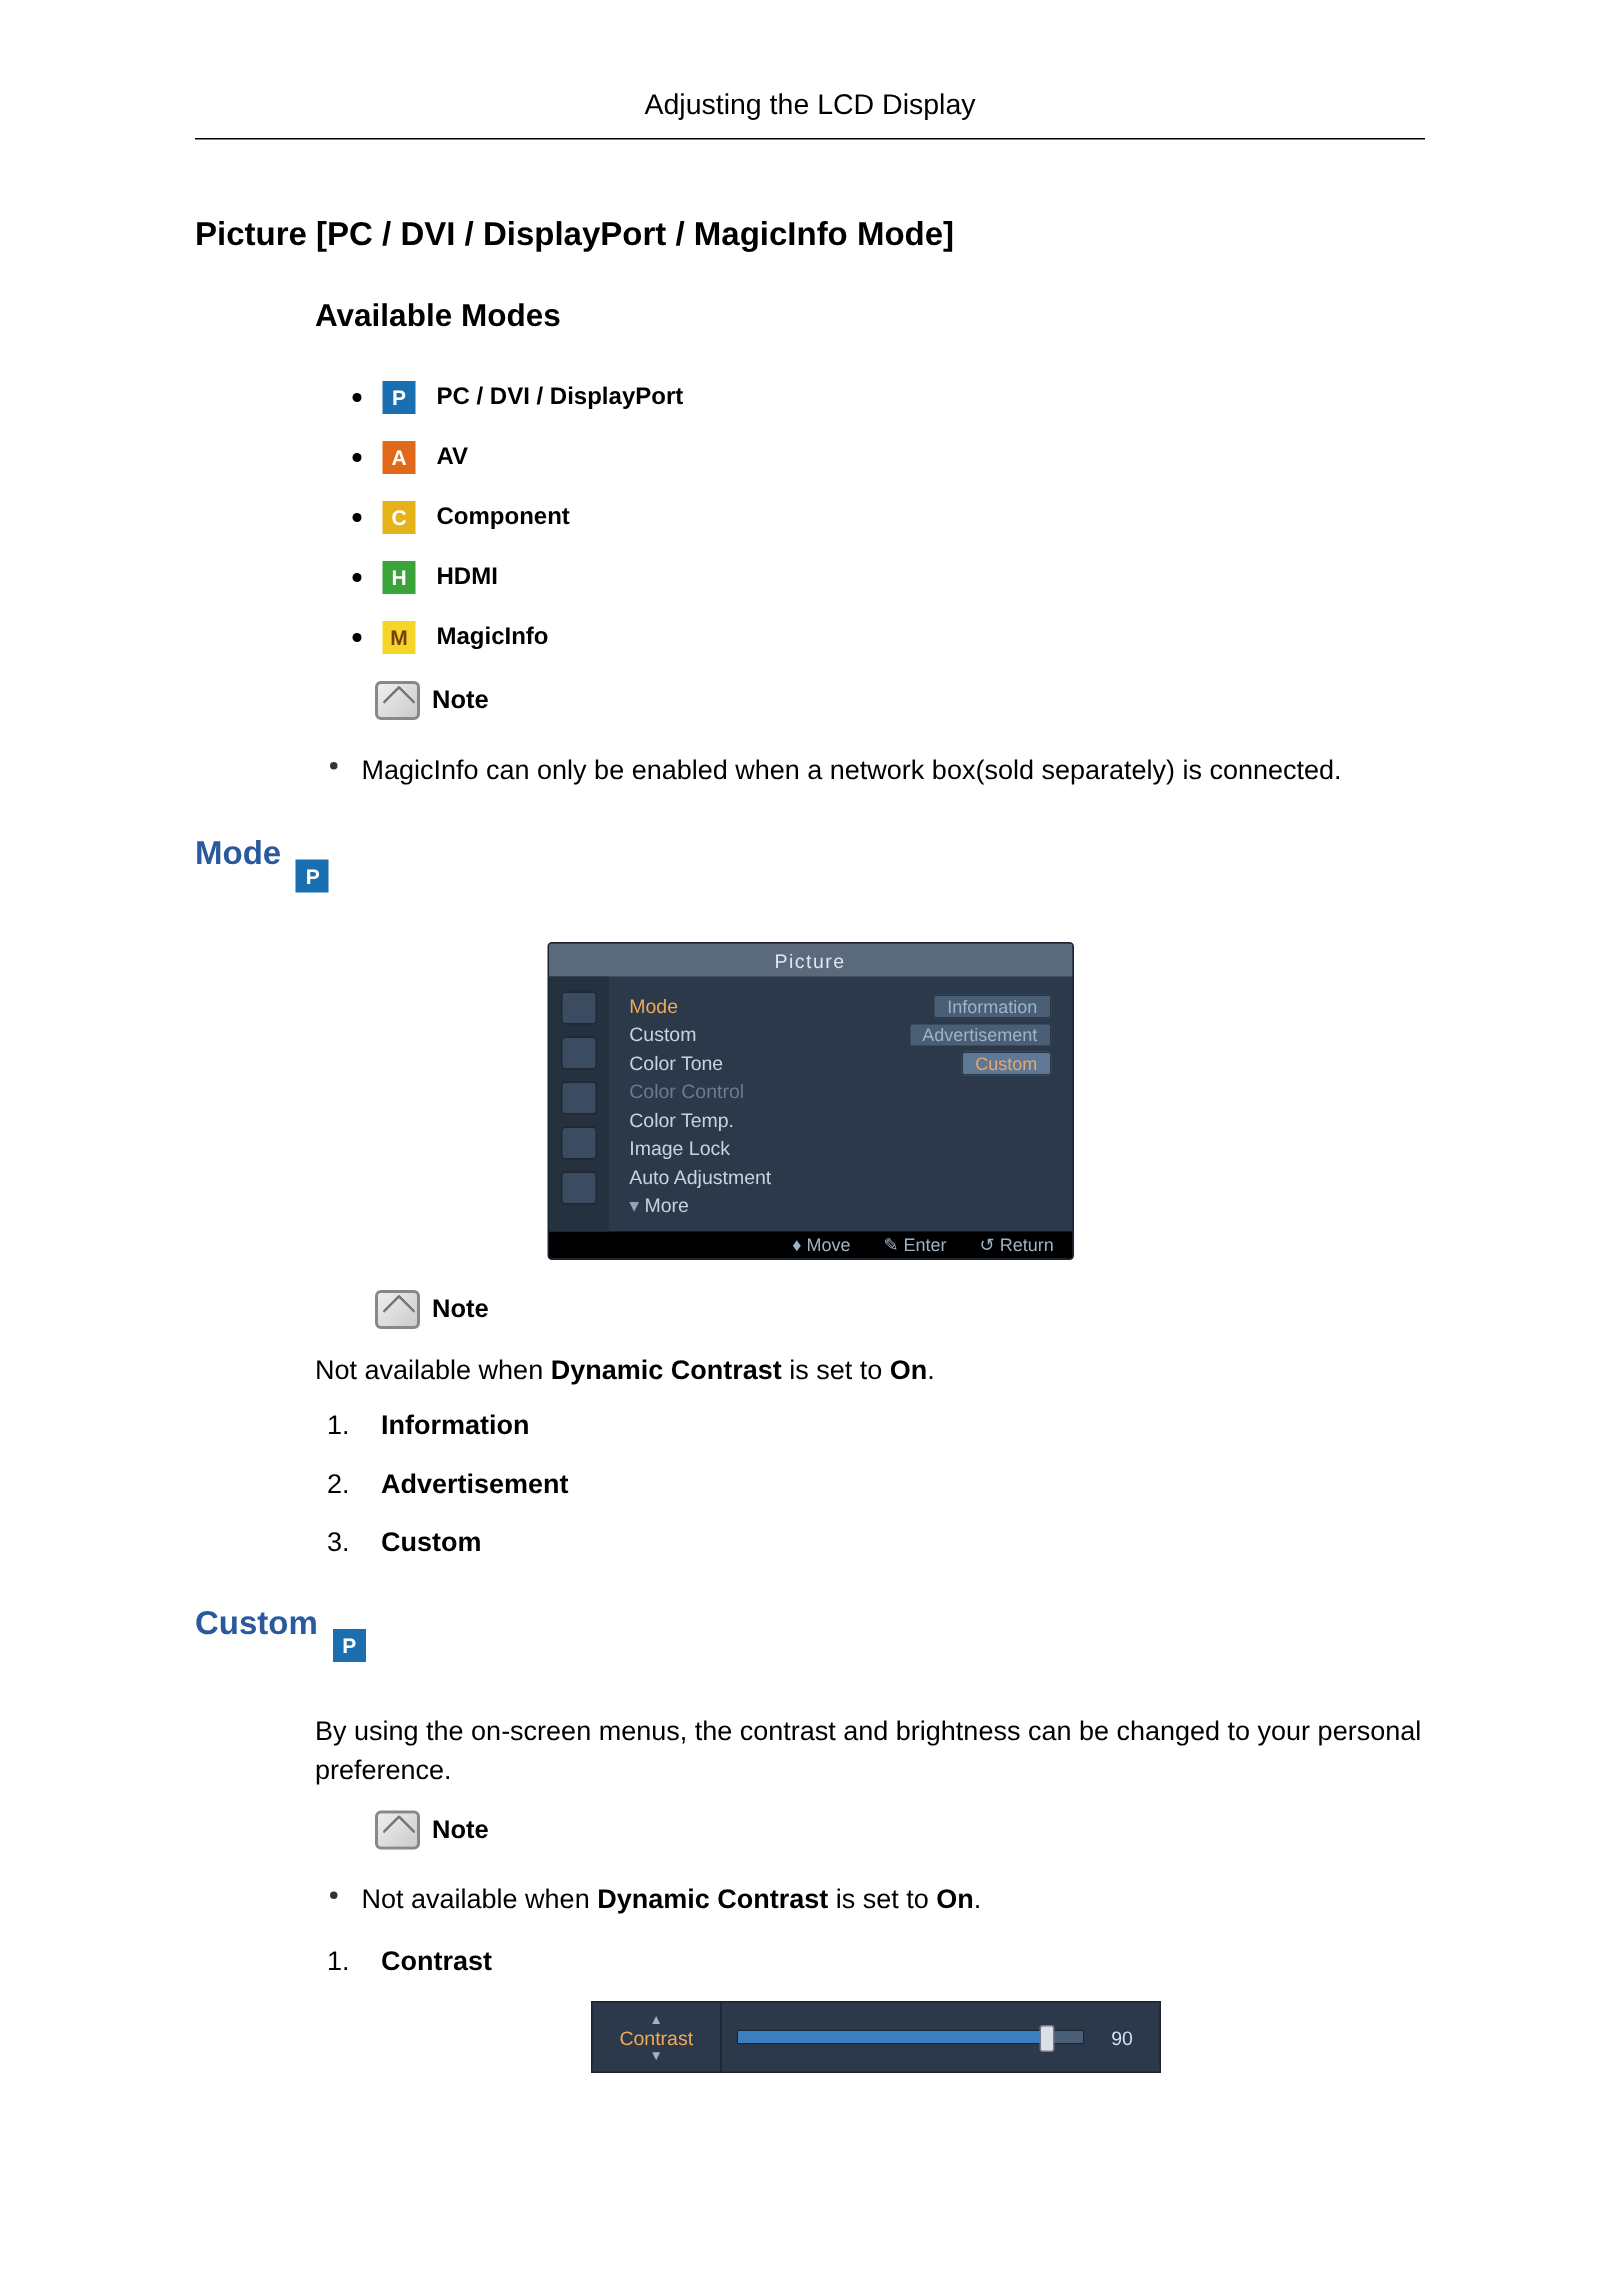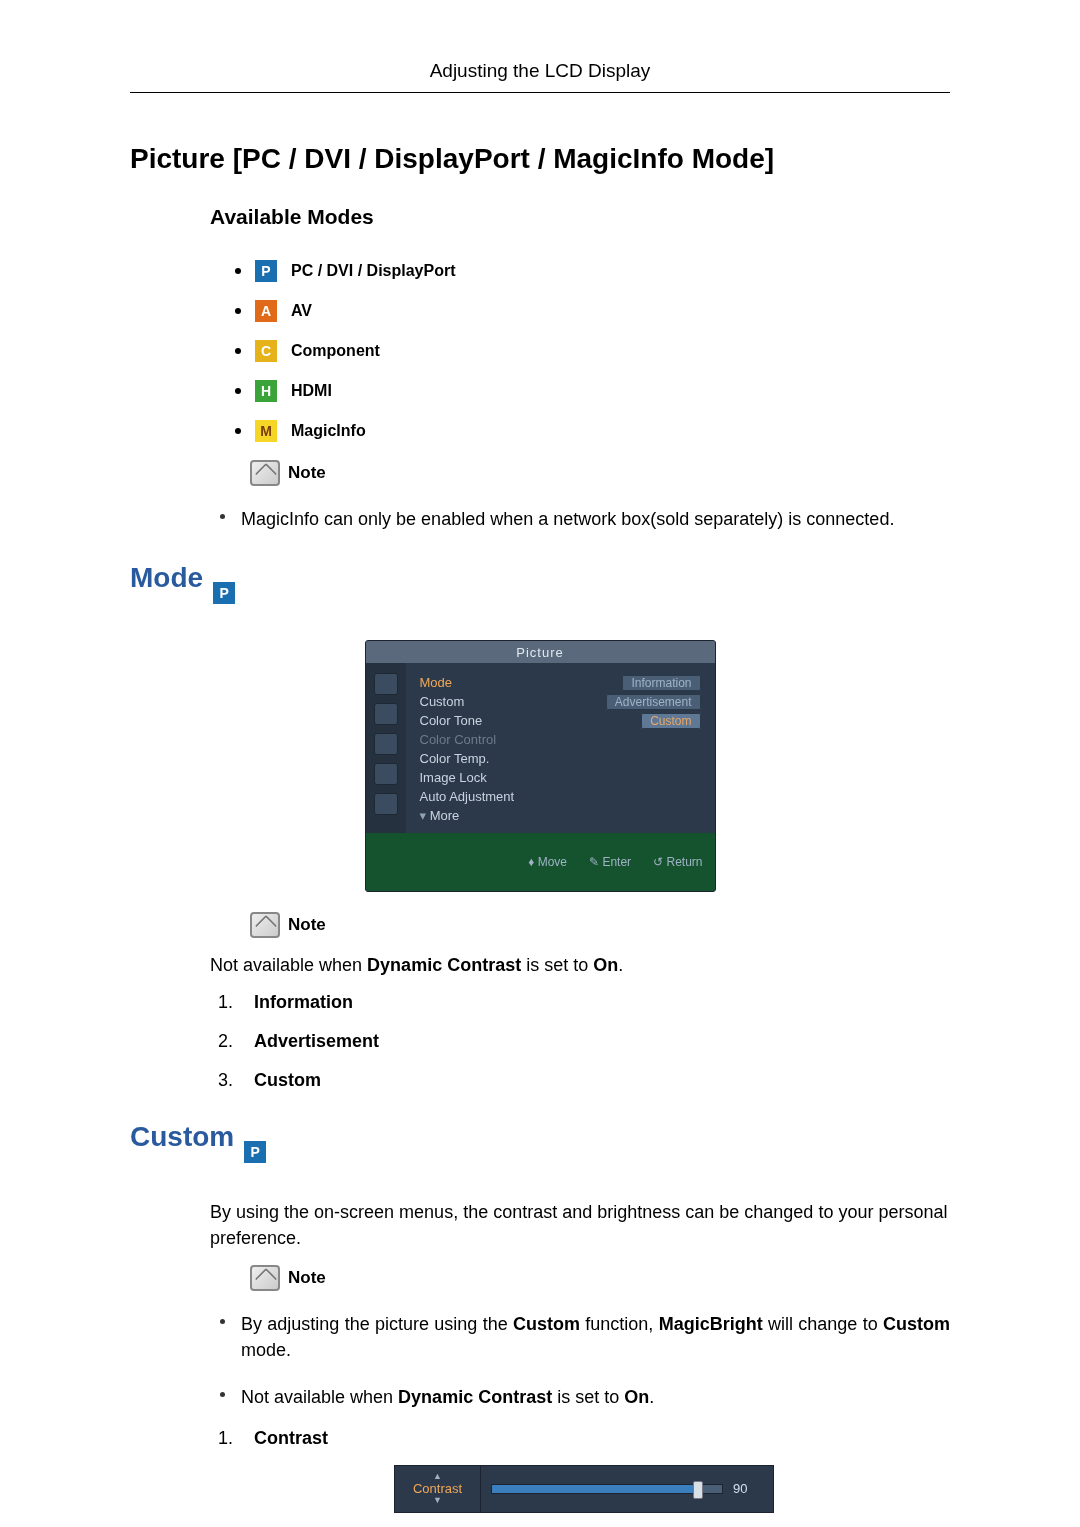--- a/index.html
+++ b/index.html
@@ -18,21 +18,21 @@
   padding-bottom: 10px;
 }
 hr.top-rule, hr.bottom-rule {
   border: none;
   border-top: 1px solid #000;
 }
 hr.top-rule { margin-bottom: 50px; }
 
 .h1 {
   font-weight: bold;
-  font-size: 28px;
+  font-size: 22px;
   color: #000;
   margin-bottom: 30px;
 }
 .h2 {
   font-weight: bold;
   font-size: 21px;
   color: #000;
   margin-bottom: 31px;
 }
 .h1.blue, .h2.blue { color: #2a5a9e; }
@@ -169,22 +169,22 @@
 }
 .osd-row .pill.sel {
   background: #5f7896;
   color: #e6a76a;
 }
 .osd-more::before { content: "▾ "; color: #8fa3b8; }
 .osd-foot {
   display: flex;
   justify-content: flex-end;
   gap: 22px;
-  padding: 22px 12px;
-  background: #14532d;
+  padding: 2px 12px;
+  background: #000000;
   font-size: 12px;
   color: #9fb2c6;
 }
 .osd-foot span::before { margin-right: 4px; color: #9fb2c6; }
 
 
 .slider-wrap { display: flex; justify-content: center; margin-top: 16px; }
 .slider {
   width: 380px;
   height: 48px;
@@ -221,21 +221,21 @@
   width: 90%;
   background: #3b7fbf;
 }
 .slider-track .knob {
   position: absolute; top: -4px; left: calc(90% - 6px);
   width: 10px; height: 18px;
   background: #d8e0e8;
   border: 1px solid #778;
   border-radius: 2px;
 }
-.slider-val { width: 30px; text-align: left; color: #cfe0f0; }
+.slider-val { width: 30px; text-align: center; color: #cfe0f0; }
 
 b { font-weight: bold; }
 </style>
 </head>
 <body>
 
 <div class="header-title">Adjusting the LCD Display</div>
 <hr class="top-rule">
 
 <div class="h1">Picture [PC / DVI / DisplayPort / MagicInfo Mode]</div>
@@ -376,26 +376,20 @@
 
 <div class="indent-sm">
   <p class="body-text para">By using the on-screen menus, the contrast and brightness can be changed to your personal preference.</p>
 
   <div class="note-row" style="margin-top:0;">
     <span class="note-icon"></span>
     <span class="note-label">Note</span>
   </div>
 
   <ul class="bullets">
-    <li>
-      <span class="dot"></span>
-      <span class="body-text" style="text-align:justify;">
-        <span>By adjusting the picture using the </span><b>Custom</b><span> function, </span><b>MagicBright</b><span> will change to </span><b>Custom</b><span> mode.</span>
-      </span>
-    </li>
     <li>
       <span class="dot"></span>
       <span class="body-text">
         <span>Not available when </span><b>Dynamic Contrast</b><span> is set to </span><b>On</b><span>.</span>
       </span>
     </li>
   </ul>
 
   <ol class="numlist">
     <li>

